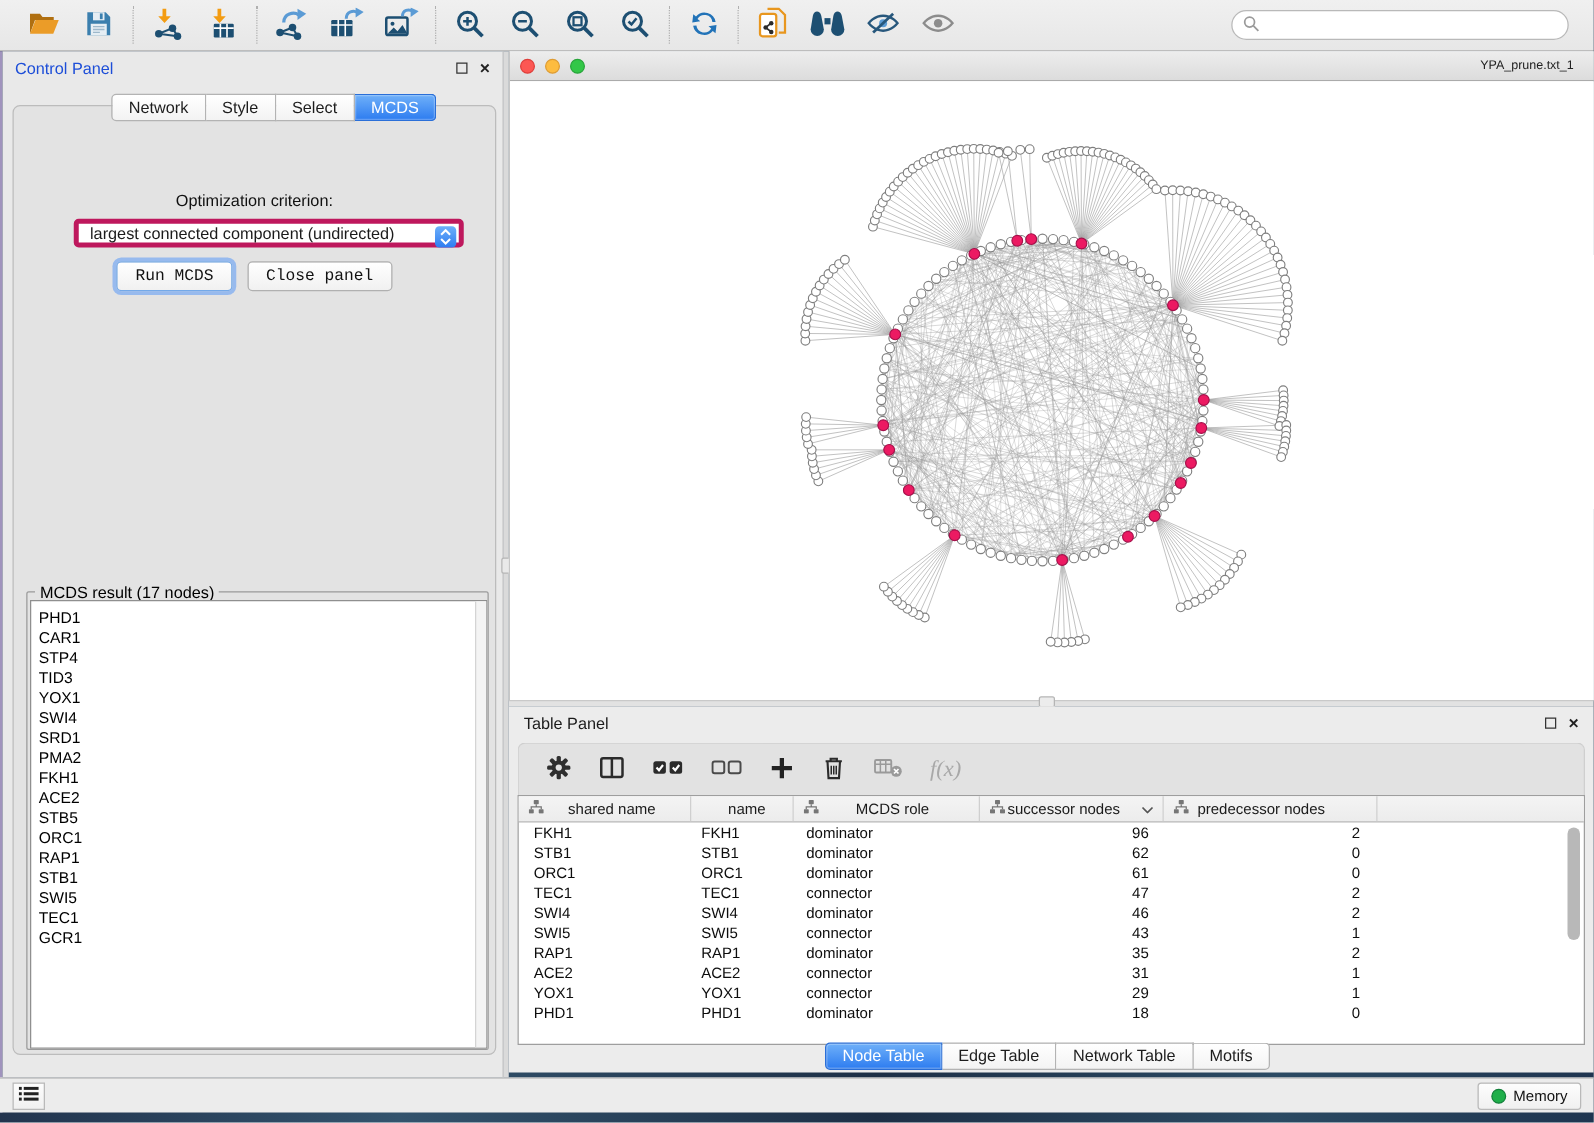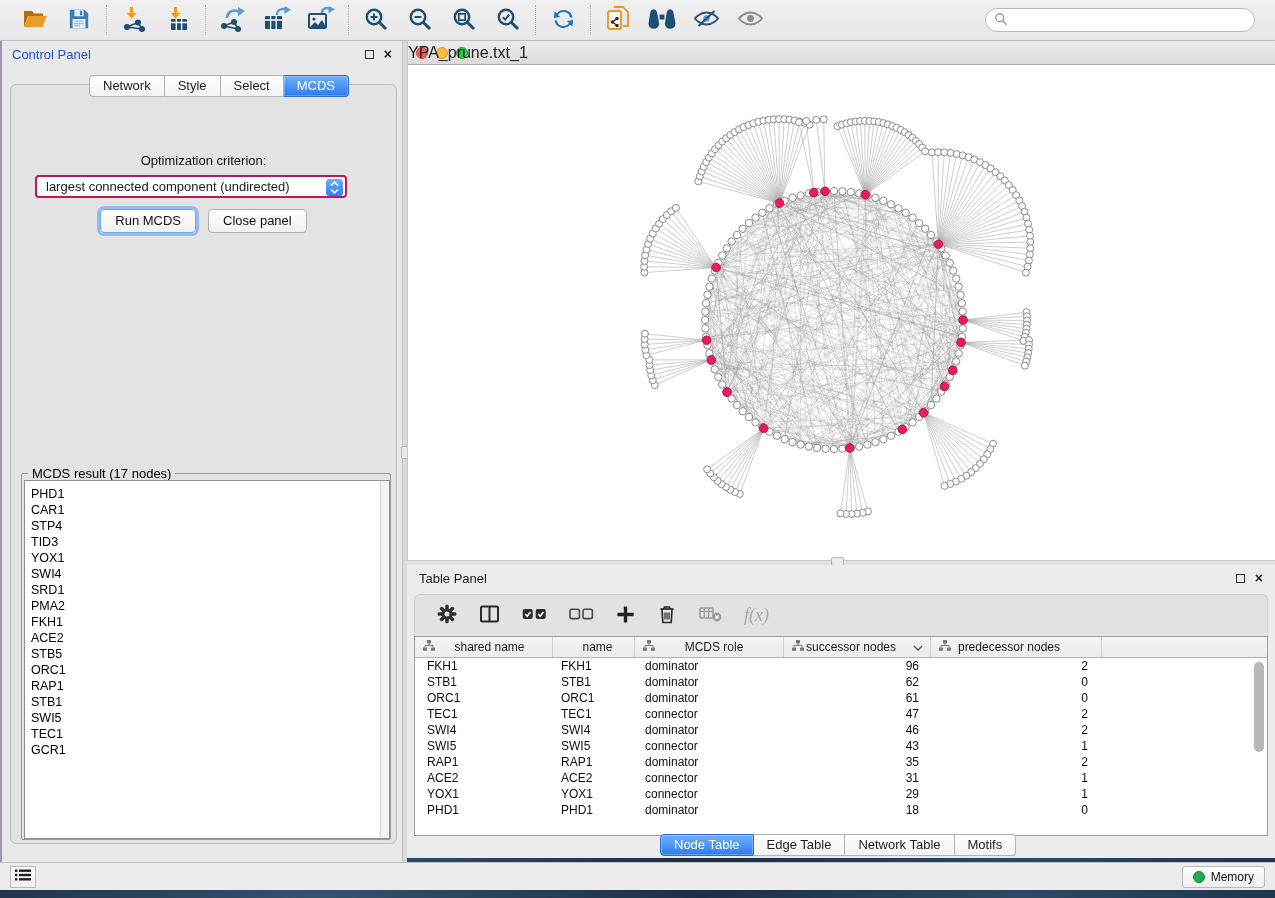--- a/index.html
+++ b/index.html
@@ -40,27 +40,27 @@
     background:#e3e3e3; border:1px solid #bcbcbc; border-radius:6px; }
   .seg { display:inline-flex; position:absolute;border-radius:10px; }
   #cp-tabs { left:78px; top:-10px; }
   .seg-btn { background:linear-gradient(#ffffff,#f3f3f3); border:1px solid #b3b3b3; border-left-width:0;
     padding:2px 13px 3px; font-size:13px; color:#1d1d1d; font-family:"Liberation Sans",sans-serif; }
   .seg-btn:first-child { border-left-width:1px; border-radius:4px 0 0 4px; }
   .seg-btn:last-child { border-radius:0 4px 4px 0; }
   .seg-btn.active { background:linear-gradient(#6fb0f9,#2d7cf0); color:#fff; border-color:#2a6fd8;
     box-shadow:inset 0 0 0 1px rgba(255,255,255,.25); }
   #opt-label { position:absolute; left:0; top:68px; width:100%; text-align:center; font-size:13px; color:#111; }
-  #opt-select { position:absolute; left:24px; top:90px; width:312px; height:23px; background:#ffffff;
-    border:2px solid #be185d; border-radius:4px; display:flex; align-items:center; padding-left:9px; font-size:13px; }
+  #opt-select { position:absolute; left:48px; top:90px; width:312px; height:23px; background:#ffffff;
+    border:4px solid #be185d; border-radius:4px; display:flex; align-items:center; padding-left:9px; font-size:13px; }
   #opt-stepper { position:absolute; right:2px; top:2px; width:17px; height:17px; border-radius:3.5px;
     background:linear-gradient(#6db0fa,#2e7cf1); display:flex; flex-direction:column; align-items:center; justify-content:center; gap:1px; }
   #cp-buttons { position:absolute; left:0; top:124px; width:100%; display:flex; justify-content:center; gap:12px; }
   .mac-btn { background:linear-gradient(#ffffff,#f1f1f1); border:1px solid #b0b0b0; border-radius:4px;
-    font-size:13px; padding:3px 14px 4px; color:#111; font-family:Liberation Sans, sans-serif; }
+    font-size:13px; padding:3px 14px 4px; color:#111; font-family:Liberation Mono, monospace; }
   .mac-btn.focused { box-shadow:0 0 0 3px rgba(110,165,245,.65); border-color:#74a9e8; }
   #mcds-fieldset { position:absolute; left:10px; top:388px; width:370px; height:367px;
     border:1px solid #9a9a9a; border-radius:2px; }
   #mcds-legend { position:absolute; left:6px; top:-8px; background:#e3e3e3; padding:0 4px; font-size:13px; color:#000; }
   #mcds-list { position:absolute; left:2px; top:6px; width:366px; height:359px; background:#ffffff;
     border:1px solid #8f8f8f; overflow:hidden; }
   #mcds-items { padding:5px 0 0 6px; }
   .mcds-item { font-size:12.5px; line-height:16px; color:#000; }
   #mcds-scroll { position:absolute; right:0; top:0; width:9px; height:100%; background:#f4f4f4; border-left:1px solid #d4d4d4; }
 
@@ -71,21 +71,21 @@
 
   
   #network-window { left:407px; top:41px; width:868px; height:519px; background:#ffffff; border-left:1px solid #c6c6c6; }
   #net-titlebar { position:absolute; left:0; top:0; width:100%; height:24px;
     background:linear-gradient(#ededed,#dcdcdc); border-bottom:1px solid #ababab;
     display:flex; align-items:center; padding:0 8px; }
   .light { width:12px; height:12px; border-radius:50%; margin-right:8px; }
   #light-close { background:#fc5753; border:1px solid #df3e3a; }
   #light-min { background:#fdbc40; border:1px solid #de9c33; }
   #light-max { background:#33c748; border:1px solid #27a53a; }
-  #net-title { position:absolute; left:0; right:0; text-align:left; font-size:16px; color:#222; }
+  #net-title { position:absolute; left:0; right:16px; text-align:right; font-size:10px; color:#222; }
   #net-canvas { position:absolute; left:0; top:24px; width:868px; height:495px; background:#ffffff; }
   #net-svg { width:100%; height:100%; display:block; }
 
   
   #h-splitter { left:407px; top:560px; width:868px; height:5px; background:#e2e2e2; border-top:1px solid #c9c9c9; }
   #h-handle { position:absolute; left:424px; top:-4px; width:13px; height:9px; background:#ececec; border:1px solid #b5b5b5; border-radius:2px; }
 
   
   #table-panel { left:407px; top:565px; width:868px; height:293px; background:#ececec; }
   #tp-header { position:absolute; left:0; top:0; width:100%; height:26px; display:flex; align-items:center; padding:0 12px; }

